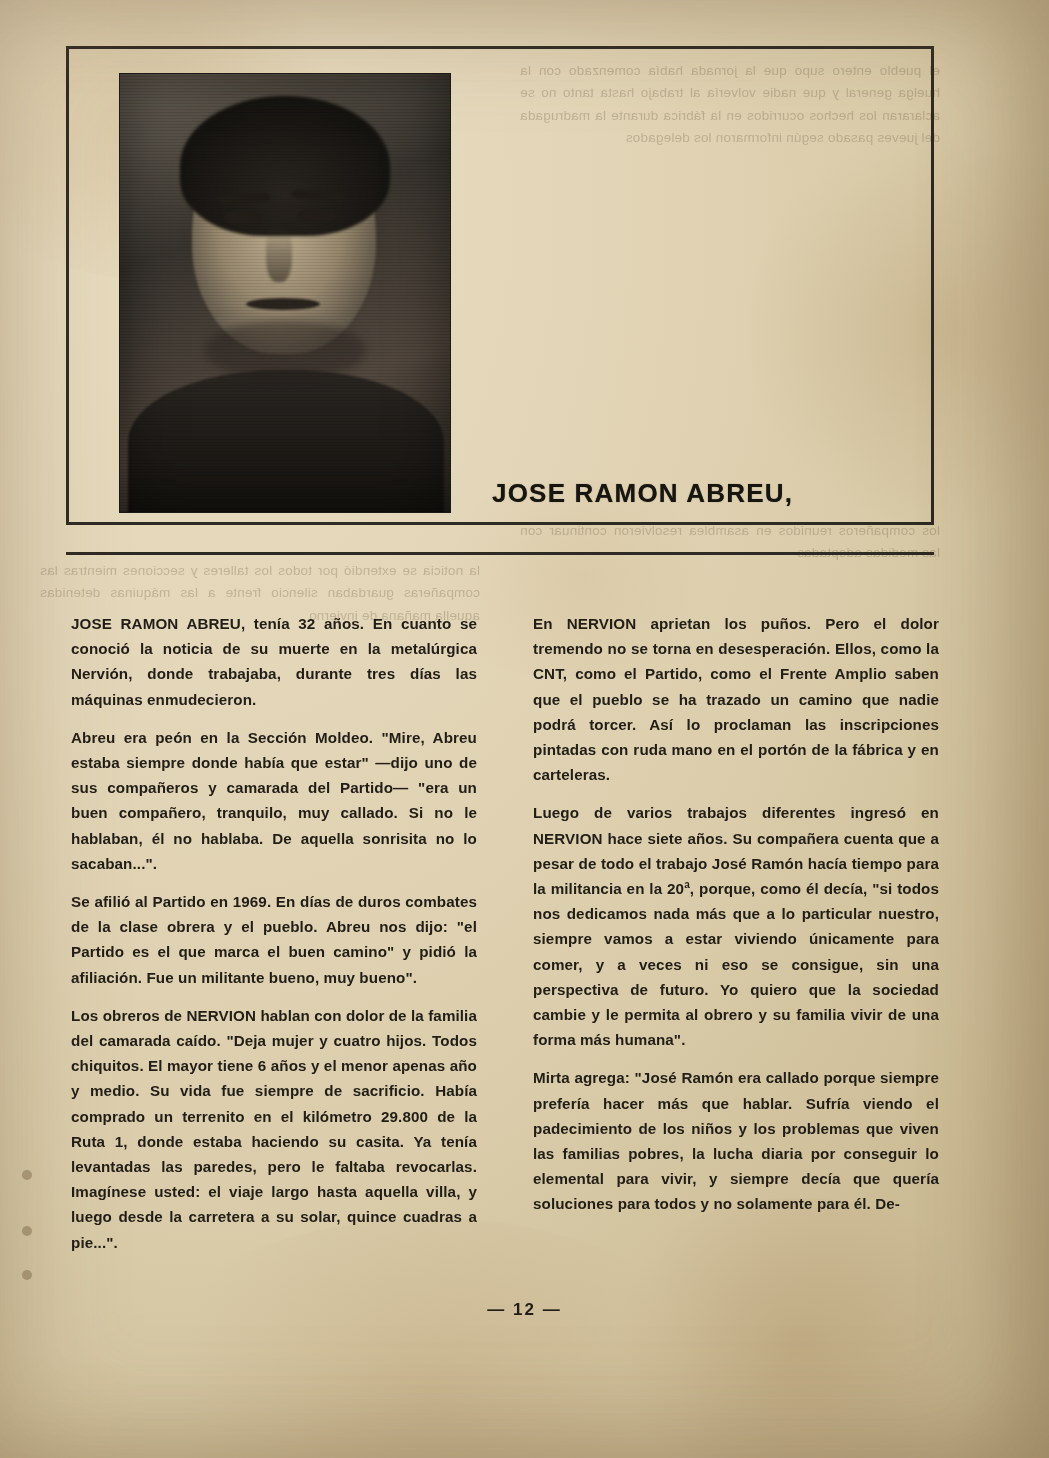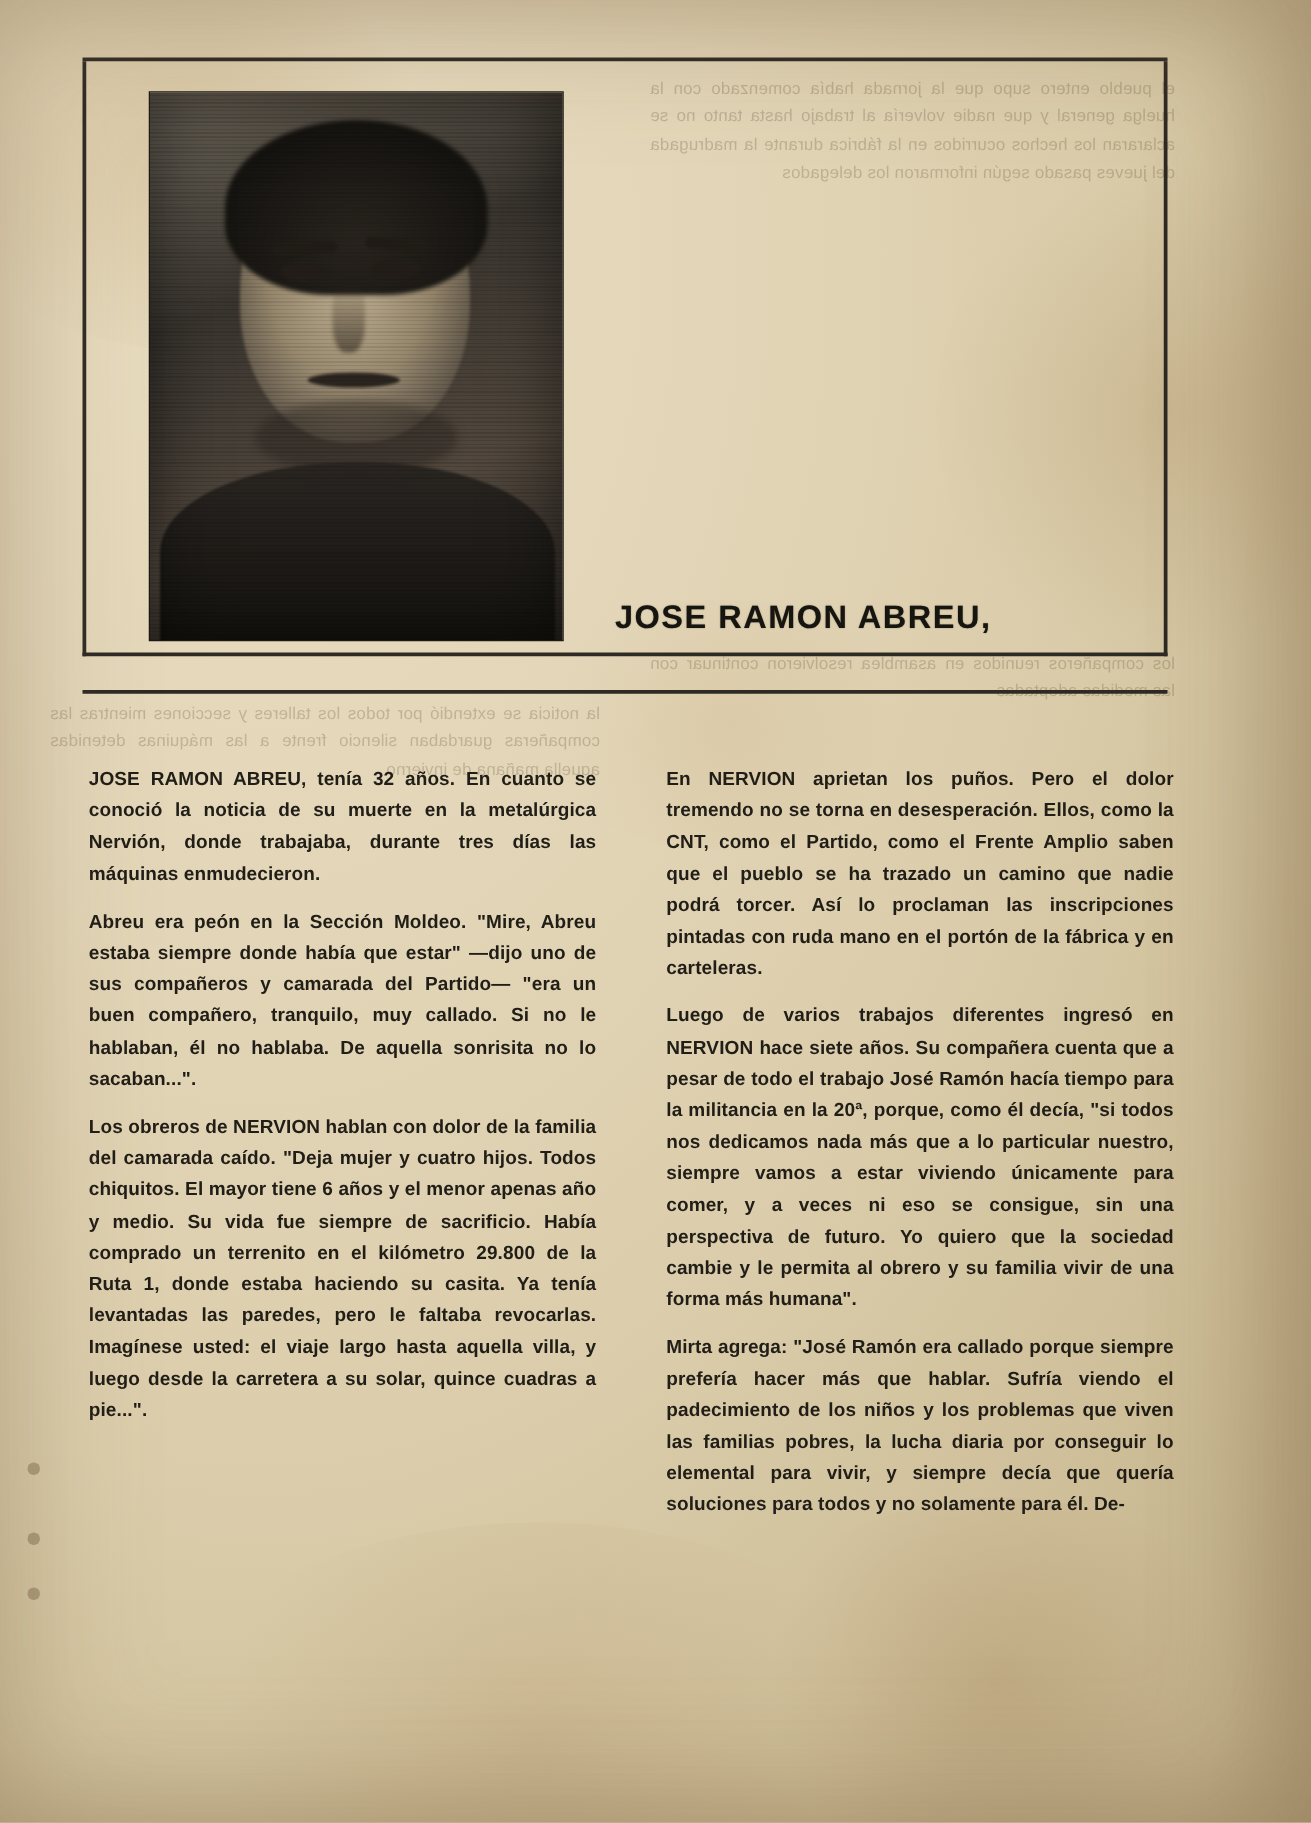--- a/index.html
+++ b/index.html
@@ -234,29 +234,31 @@
       <div class="shadow-jaw"></div>
       <div class="halftone"></div>
       <div class="photo-vignette"></div>
     </div>
 
     <div class="headline">JOSE  RAMON ABREU,</div>
 
     <div class="col col-left">
       <p>JOSE RAMON ABREU, tenía 32 años. En cuanto se conoció la noticia de su muerte en la metalúrgica Nervión, donde trabajaba, durante tres días las máquinas enmudecieron.</p>
       <p>Abreu era peón en la Sección Moldeo. "Mire, Abreu estaba siempre donde había que estar" —dijo uno de sus compañeros y camarada del Partido— "era un buen compañero, tranquilo, muy callado. Si no le hablaban, él no hablaba. De aquella sonrisita no lo sacaban...".</p>
+      <p>Se afilió al Partido en 1969. En días de duros combates de la clase obrera y el pueblo. Abreu nos dijo: "el Partido es el que marca el buen camino" y pidió la afiliación. Fue un militante bueno, muy bueno".</p>
       <p>Los obreros de NERVION hablan con dolor de la familia del camarada caído. "Deja mujer y cuatro hijos. Todos chiquitos. El mayor tiene 6 años y el menor apenas año y medio. Su vida fue siempre de sacrificio. Había comprado un terrenito en el kilómetro 29.800 de la Ruta 1, donde estaba haciendo su casita. Ya tenía levantadas las paredes, pero le faltaba revocarlas. Imagínese usted: el viaje largo hasta aquella villa, y luego desde la carretera a su solar, quince cuadras a pie...".</p>
     </div>
 
     <div class="col col-right">
       <p>En NERVION aprietan los puños. Pero el dolor tremendo no se torna en desesperación. Ellos, como la CNT, como el Partido, como el Frente Amplio saben que el pueblo se ha trazado un camino que nadie podrá torcer. Así lo proclaman las inscripciones pintadas con ruda mano en el portón de la fábrica y en carteleras.</p>
       <p>Luego de varios trabajos diferentes ingresó en NERVION hace siete años. Su compañera cuenta que a pesar de todo el trabajo José Ramón hacía tiempo para la militancia en la 20ª, porque, como él decía, "si todos nos dedicamos nada más que a lo particular nuestro, siempre vamos a estar viviendo únicamente para comer, y a veces ni eso se consigue, sin una perspectiva de futuro. Yo quiero que la sociedad cambie y le permita al obrero y su familia vivir de una forma más humana".</p>
       <p>Mirta agrega: "José Ramón era callado porque siempre prefería hacer más que hablar. Sufría viendo el padecimiento de los niños y los problemas que viven las familias pobres, la lucha diaria por conseguir lo elemental para vivir, y siempre decía que quería soluciones para todos y no solamente para él. De-</p>
     </div>
 
+    <div class="folio">— 12 —</div>
 
     <div class="punch p1"></div>
     <div class="punch p2"></div>
     <div class="punch p3"></div>
   </div>
 
   <div class="edge-dark"></div>
 </div>
 
 </body></html>

